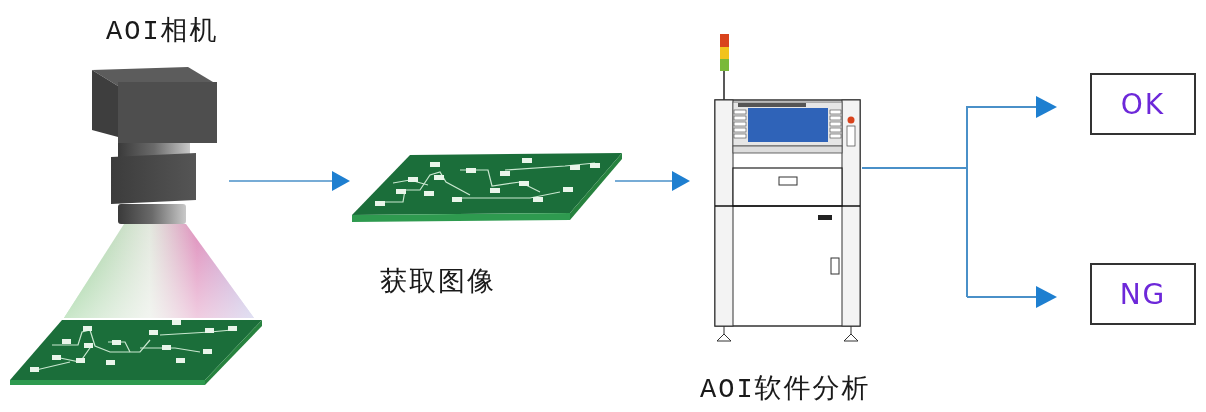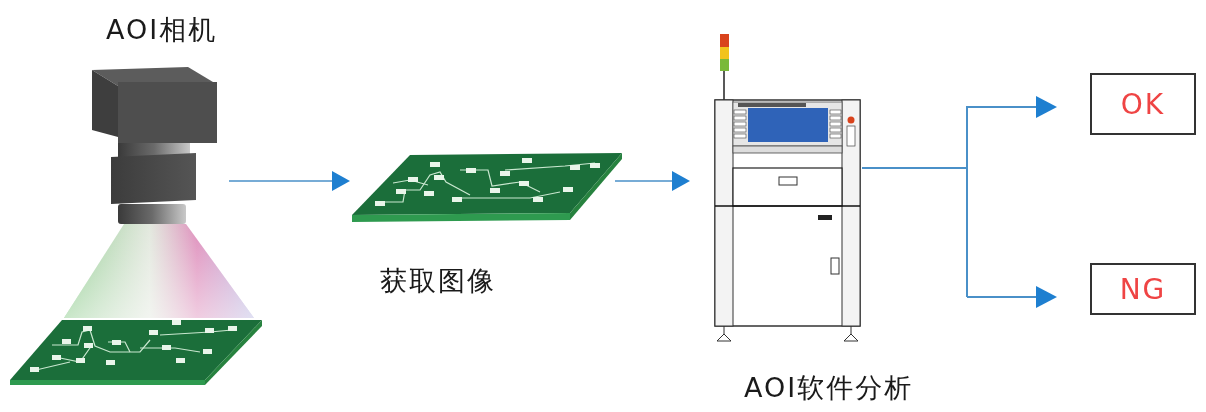--- a/index.html
+++ b/index.html
@@ -1,18 +1,18 @@
 <!DOCTYPE html>
 <html><head>
 <meta charset="utf-8">
 <style>
   html,body{margin:0;padding:0;background:#fff;}
   body{width:1206px;height:412px;position:relative;overflow:hidden;font-family:"DejaVu Sans",sans-serif;}
-  .label{position:absolute;color:#1a1a1a;font-size:27px;white-space:nowrap;letter-spacing:2px;}
-  .box{position:absolute;border:2px solid #333;background:#fff;display:flex;align-items:center;justify-content:center;font-size:28px;color:#ef4444;letter-spacing:2px;box-sizing:border-box;}
+  .label{position:absolute;color:#1a1a1a;font-size:27px;white-space:nowrap;letter-spacing:2px;font-family:Liberation Mono, monospace;}
+  .box{position:absolute;border:2px solid #333;background:#fff;display:flex;align-items:center;justify-content:center;font-size:28px;color:#6d28d9;letter-spacing:2px;box-sizing:border-box;}
   svg{position:absolute;left:0;top:0;}
 </style>
 </head>
 <body>
 
 <svg width="1206" height="412" viewBox="0 0 1206 412">
   <defs>
     <linearGradient id="beam" x1="0" y1="0" x2="1" y2="0">
       <stop offset="0" stop-color="#6fbf6f" stop-opacity="0.85"></stop>
       <stop offset="0.45" stop-color="#cfd9c8" stop-opacity="0.6"></stop>
@@ -167,16 +167,16 @@
     <line x1="967" y1="106" x2="967" y2="297" stroke="#4a90c8" stroke-width="2"></line>
     <line x1="967" y1="107" x2="1038" y2="107" stroke="#4a90c8" stroke-width="2"></line>
     <polygon points="1036,96 1057,107 1036,118" fill="#1e7fd0"></polygon>
     <line x1="967" y1="297" x2="1038" y2="297" stroke="#4a90c8" stroke-width="2"></line>
     <polygon points="1036,286 1057,297 1036,308" fill="#1e7fd0"></polygon>
   </g>
 </svg>
 
 <div class="label" style="left:106px;top:12px;">AOI相机</div>
 <div class="label" style="left:380px;top:263px;">获取图像</div>
-<div class="label" style="left:700px;top:370px;margin-left:44px;">AOI软件分析</div>
+<div class="label" style="left:700px;top:370px;">AOI软件分析</div>
 
 <div class="box" style="left:1090px;top:73px;width:106px;height:62px;">OK</div>
-<div class="box" style="left:1090px;top:263px;width:106px;height:52px;">NG</div>
+<div class="box" style="left:1090px;top:263px;width:106px;height:62px;">NG</div>
 
 </body></html>

